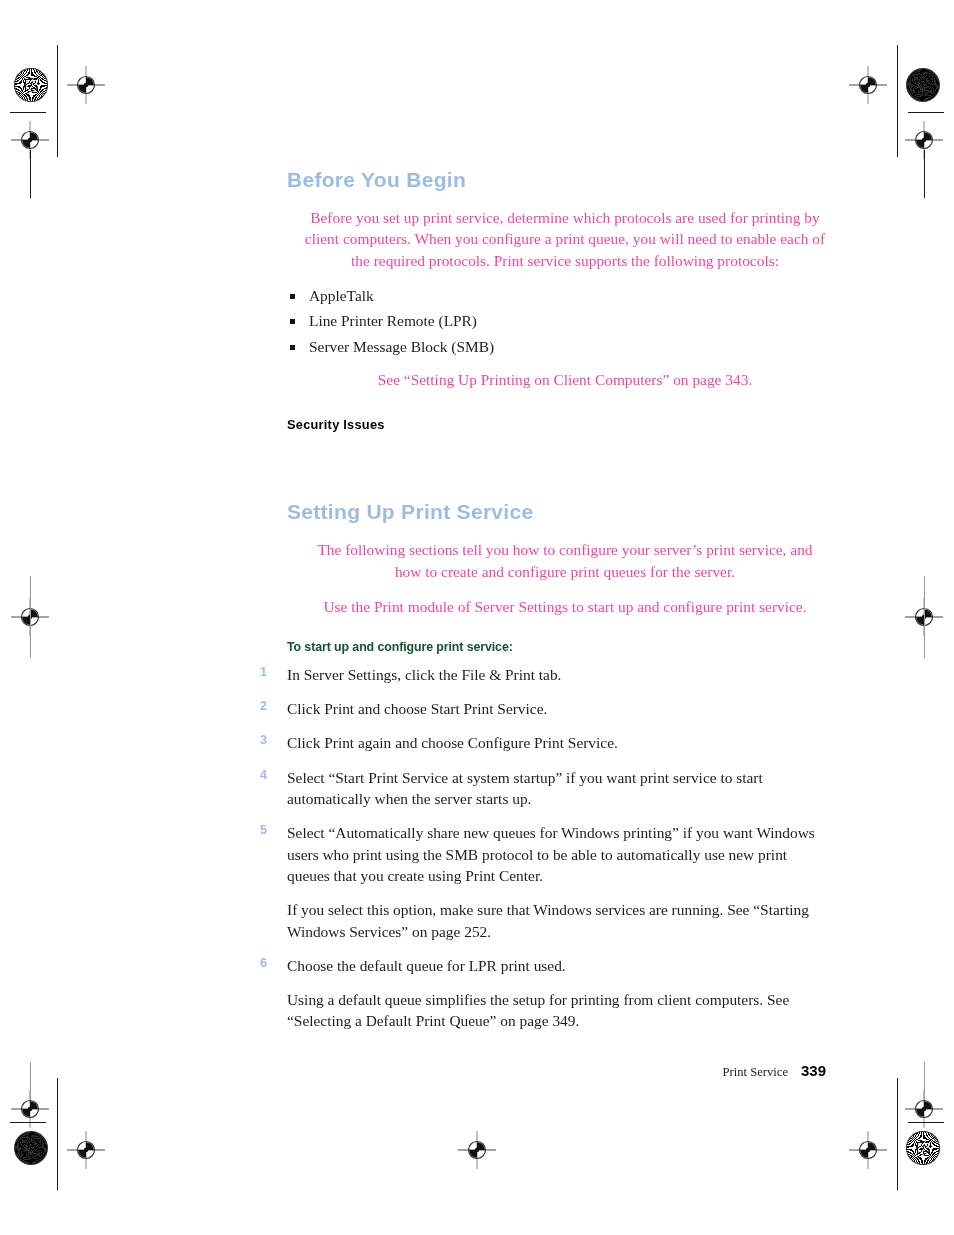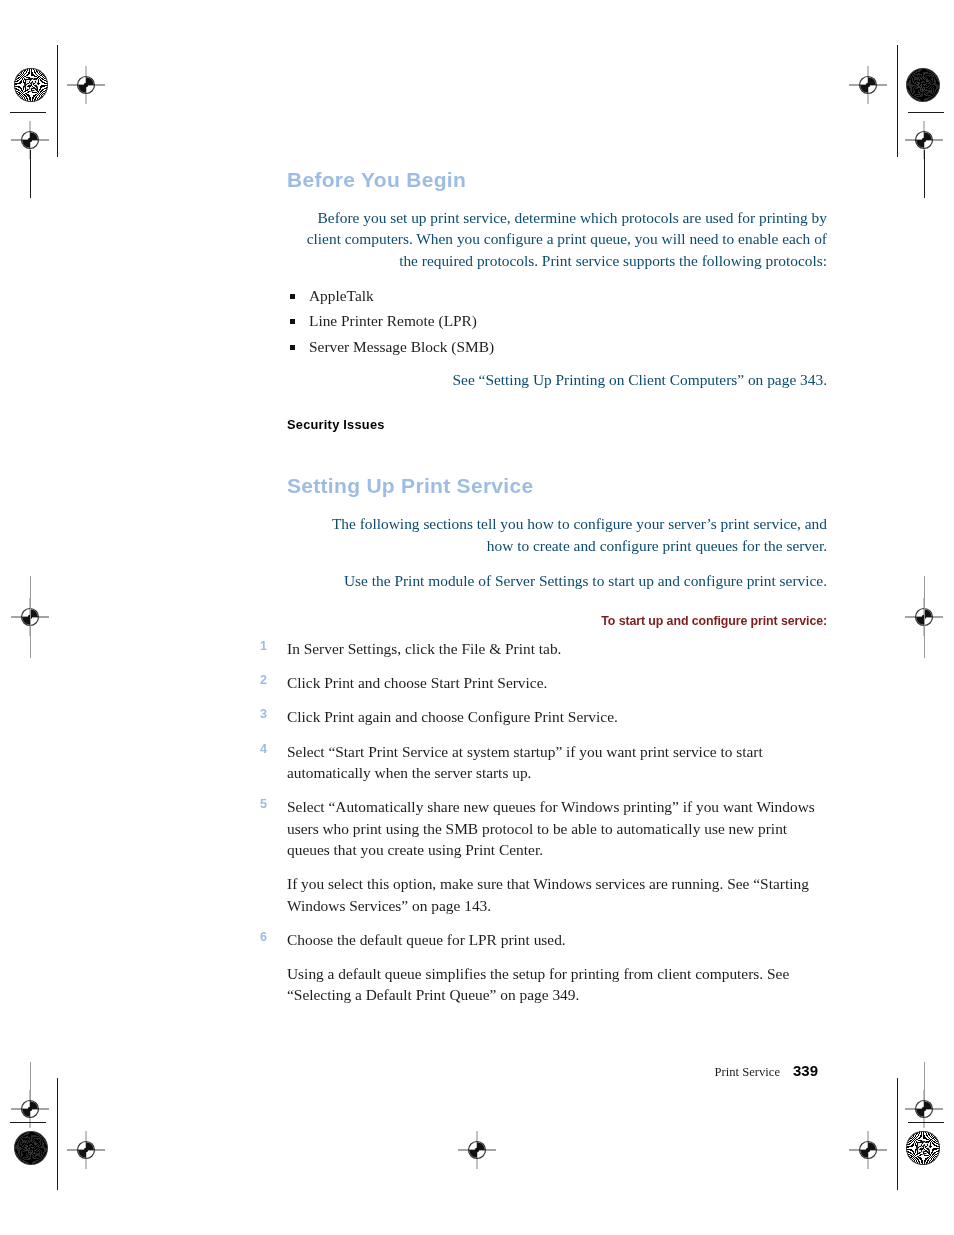--- a/index.html
+++ b/index.html
@@ -72,47 +72,46 @@
   }
   h1.sec-title {
     font-family: "Liberation Sans", sans-serif;
     font-size: 21px;
     font-weight: bold;
     color: #9dbce4;
     letter-spacing: 0.3px;
     margin: 0 0 16px 0;
     line-height: 1.1;
   }
-  h1.sec-title.spaced { margin-top: 42px; }
+  h1.sec-title.spaced { margin-top: 68px; }
   h2.sub-title {
     font-family: "Liberation Sans", sans-serif;
     font-size: 12.8px;
     font-weight: bold;
     color: #000000;
     letter-spacing: 0.25px;
     margin: 0 0 12px 0;
     line-height: 1.1;
   }
   h2.sub-title.gap-top { margin-top: 28px; }
   h3.proc-title {
     font-family: "Liberation Sans", sans-serif;
     font-size: 12.4px;
     font-weight: bold;
-    color: #7f1d1d;
+    color: #14532d;
     letter-spacing: -0.1px;
     margin: 24px 0 9px 0;
     line-height: 1.1;
-    text-align: right;
   }
   p.body {
     font-size: 15.4px;
     line-height: 21.3px;
-    color: #0c4a6e;
+    color: #ec4899;
     margin: 0 0 14px 16px;
-    text-align: right;
+    text-align: center;
   }
 
   
   ul.bullets {
     list-style: none;
     margin: 0 0 12px 0;
     padding: 0;
   }
   ul.bullets li {
     position: relative;
@@ -159,21 +158,21 @@
   p.note {
     font-size: 15.4px;
     line-height: 21.3px;
     color: #1d1d1d;
     margin: 13px 0 13px 0;
   }
 
   
   .footer {
     position: absolute;
-    right: 136px;
+    right: 128px;
     top: 1062px;
     display: flex;
     align-items: baseline;
     gap: 13px;
     padding-left: 36px;
   }
   .footer-label {
     font-family: "Liberation Serif", serif;
     font-size: 12.6px;
     color: #1d1d1d;
@@ -349,21 +348,21 @@
       <div class="step">
         <span class="step-num">4</span>
         <span class="step-text">Select “Start Print Service at system startup” if you want print service to start automatically when the server starts up.</span>
       </div>
 
       <div class="step">
         <span class="step-num">5</span>
         <span class="step-text">Select “Automatically share new queues for Windows printing” if you want Windows users who print using the SMB protocol to be able to automatically use new print queues that you create using Print Center.</span>
       </div>
 
-      <p class="note">If you select this option, make sure that Windows services are running. See “Starting Windows Services” on page 143.</p>
+      <p class="note">If you select this option, make sure that Windows services are running. See “Starting Windows Services” on page 252.</p>
 
       <div class="step">
         <span class="step-num">6</span>
         <span class="step-text">Choose the default queue for LPR print used.</span>
       </div>
 
       <p class="note">Using a default queue simplifies the setup for printing from client computers. See “Selecting a Default Print Queue” on page 349.</p>
 
     </div>
   </div>

